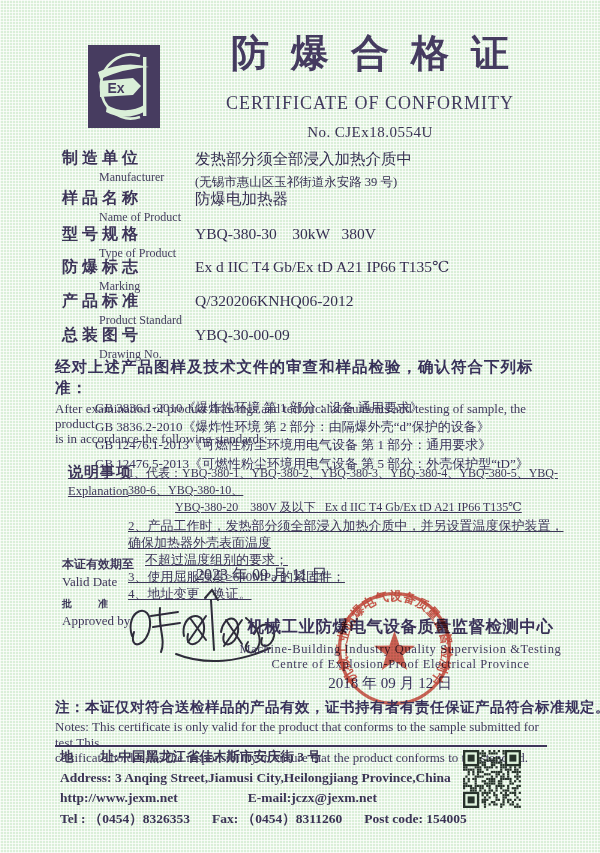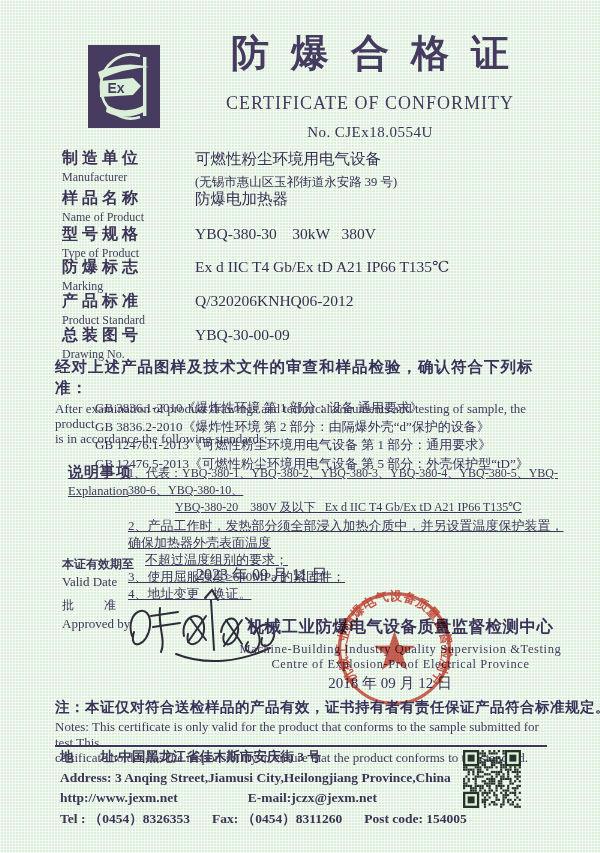--- a/index.html
+++ b/index.html
@@ -25,21 +25,21 @@
     color:#453b60;white-space:nowrap;text-indent:22px;
   }
   .title-en{font-size:18px;letter-spacing:1px;margin-top:14px;color:#413a5e;}
   .cert-no{font-size:15px;margin-top:10px;color:#3b3455;letter-spacing:.5px;}
   .cert-no .num{margin-left:4px;}
 
   
   .field{left:62px;width:490px;display:flex;}
   .flabel{width:133px;flex:none;}
   .flabel .cn{font-size:16px;font-weight:bold;letter-spacing:4px;color:#3c3458;white-space:nowrap;}
-  .flabel .en{font-size:12px;margin-top:1px;color:#464060;white-space:nowrap;}
+  .flabel .en{font-size:12px;margin-top:1px;color:#464060;white-space:nowrap;margin-left:37px;}
   .fvalue{font-size:15.5px;color:#362f52;white-space:pre-wrap;padding-top:1px;}
   .fvalue .extra{font-size:12.5px;margin-top:4px;}
 
   
   .statement{left:55px;width:505px;}
   .statement .cn{font-size:15.5px;font-weight:bold;letter-spacing:1px;color:#38315a;}
   .statement .en{font-size:13px;line-height:15px;margin-top:2px;color:#413a5e;}
   .standards{left:95px;width:480px;font-size:13px;line-height:18.5px;color:#38315a;}
   .standards div{white-space:nowrap;}
 
@@ -52,21 +52,21 @@
   .exp-lines .ind1{margin-left:47px;}
   .exp-lines .ind2{margin-left:17px;}
   .exp-lines .big{font-size:13px;}
 
   
   .valid-label{left:62px;}
   .valid-label .cn{font-size:12px;font-weight:bold;color:#3c3458;}
   .valid-label .en{font-size:13px;margin-top:1px;}
   .valid-value{left:196px;font-size:16px;color:#362f52;}
   .appr-label{left:62px;}
-  .appr-label .cn{font-size:12px;font-weight:normal;letter-spacing:2px;color:#3c3458;white-space:pre;}
+  .appr-label .cn{font-size:10px;font-weight:bold;letter-spacing:2px;color:#3c3458;white-space:pre;}
   .appr-label .en{font-size:13px;margin-top:2px;}
   .signature{left:118px;top:588px;width:175px;height:82px;}
 
   
   .issuer{left:228px;top:616px;width:345px;text-align:center;}
   .issuer .cn{font-size:16.5px;font-weight:bold;letter-spacing:.5px;color:#3a3258;white-space:nowrap;}
   .issuer .en{font-size:12.5px;line-height:15px;margin-top:4px;color:#413a5e;letter-spacing:.6px;}
   .issue-date{left:230px;top:674px;width:320px;text-align:center;font-size:15px;color:#38315a;}
   .stamp{left:316px;top:570px;width:157px;height:157px;mix-blend-mode:multiply;opacity:.92;}
 
@@ -104,21 +104,21 @@
     <div class="cert-no">
       <span>No.</span><span class="num">CJEx18.0554U</span>
     </div>
   </div>
 
   <div class="abs field" style="top:148px">
     <div class="flabel">
         <div class="cn">制造单位</div>
         <div class="en">Manufacturer</div>
       </div>
-    <div class="fvalue"><div>可燃性粉尘环境用电气设备</div><div class="extra">(无锡市惠山区玉祁街道永安路 39 号)</div></div>
+    <div class="fvalue"><div>发热部分须全部浸入加热介质中</div><div class="extra">(无锡市惠山区玉祁街道永安路 39 号)</div></div>
   </div>
   <div class="abs field" style="top:188px">
     <div class="flabel">
         <div class="cn">样品名称</div>
         <div class="en">Name of Product</div>
       </div>
     <div class="fvalue"><div>防爆电加热器</div></div>
   </div>
   <div class="abs field" style="top:224px">
     <div class="flabel">

